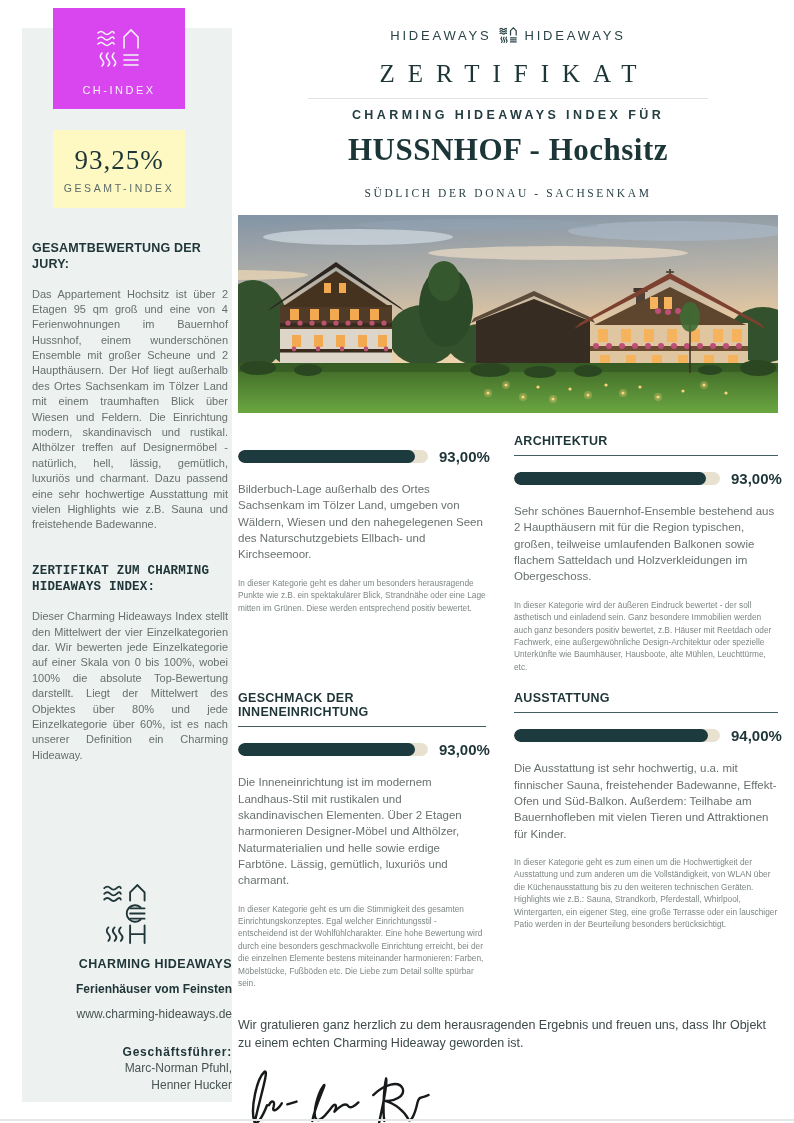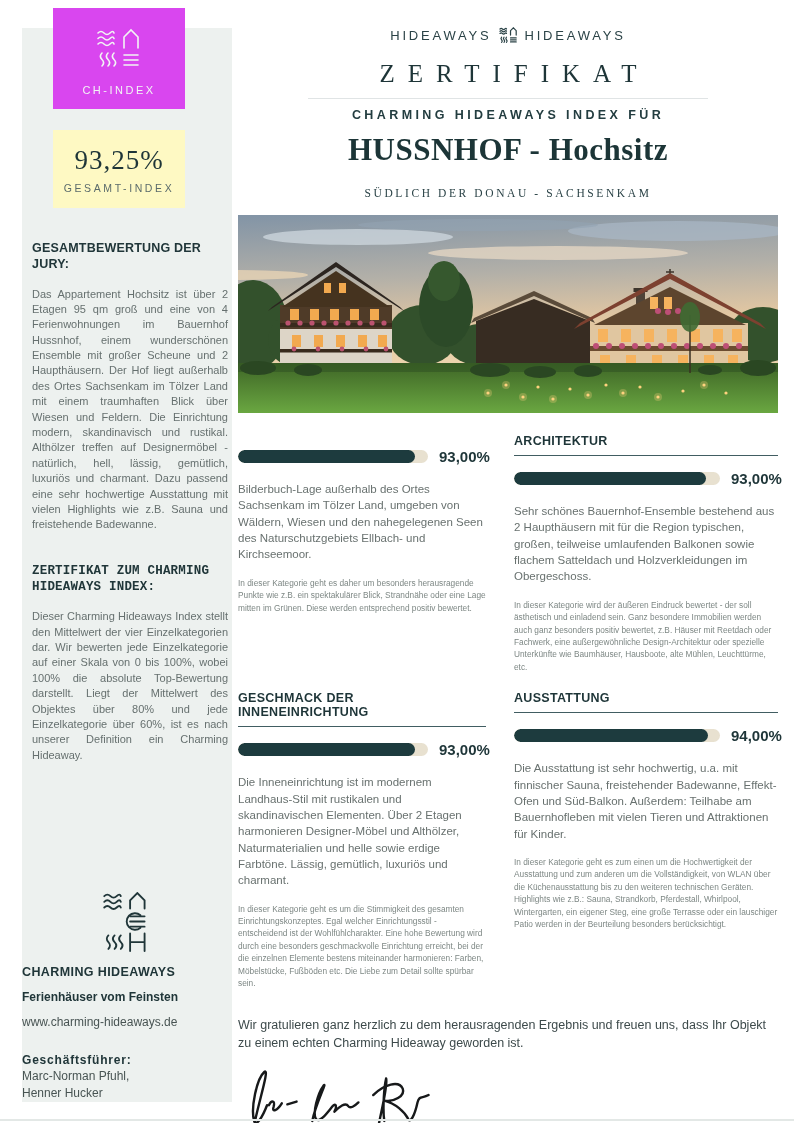--- a/index.html
+++ b/index.html
@@ -29,21 +29,21 @@
 
   .panel-body { padding:212px 4px 0 10px; }
   .panel-h {
     font-size:12.5px; font-weight:bold; color:#203639; line-height:1.3; letter-spacing:0.2px;
   }
   .panel-p {
     margin-top:14px; font-size:11px; line-height:1.4; color:#66706f; text-align:justify;
   }
   .panel-h.second { margin-top:30px;font-family:Liberation Mono, monospace; }
 
-  .panel-footer { position:absolute; left:0; bottom:0; width:100%; text-align:left; }
+  .panel-footer { position:absolute; left:0; bottom:8px; width:100%; text-align:right; }
   .brand-name { margin-top:13px; font-size:12.5px; font-weight:bold; color:#203639; letter-spacing:0.4px; }
   .brand-tagline { margin-top:11px; font-size:12px; font-weight:bold; color:#203639; }
   .brand-site { margin-top:11px; font-size:12px; color:#485453; }
   .brand-mgmt-label { margin-top:24px; font-size:12px; font-weight:bold; letter-spacing:0.8px; color:#203639; }
   .brand-mgr { margin-top:2px; font-size:12px; color:#485453; line-height:1.3; }
   .brand-mgr:first-of-type { margin-top:4px; }
 
   
   .main { position:absolute; left:238px; top:0; width:540px; }
   .hdr { text-align:center; }

